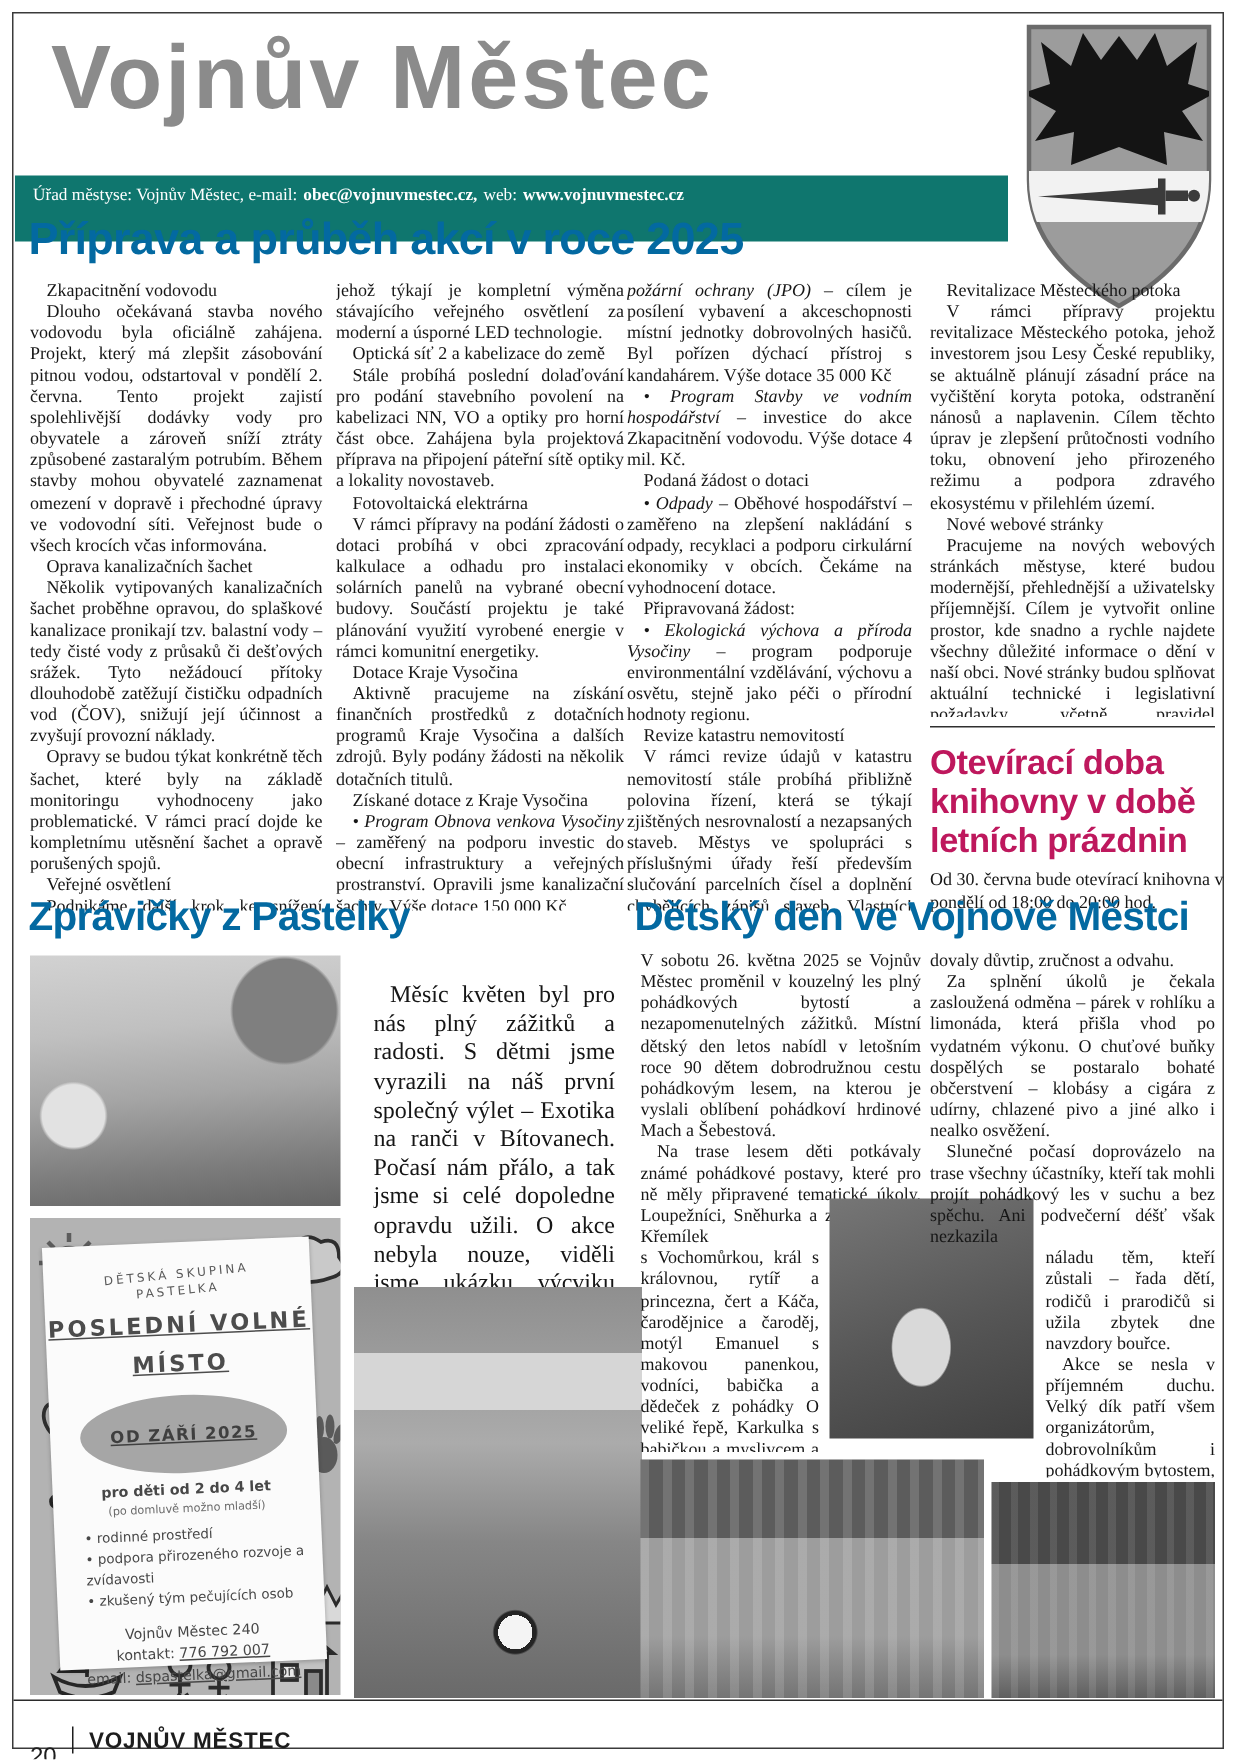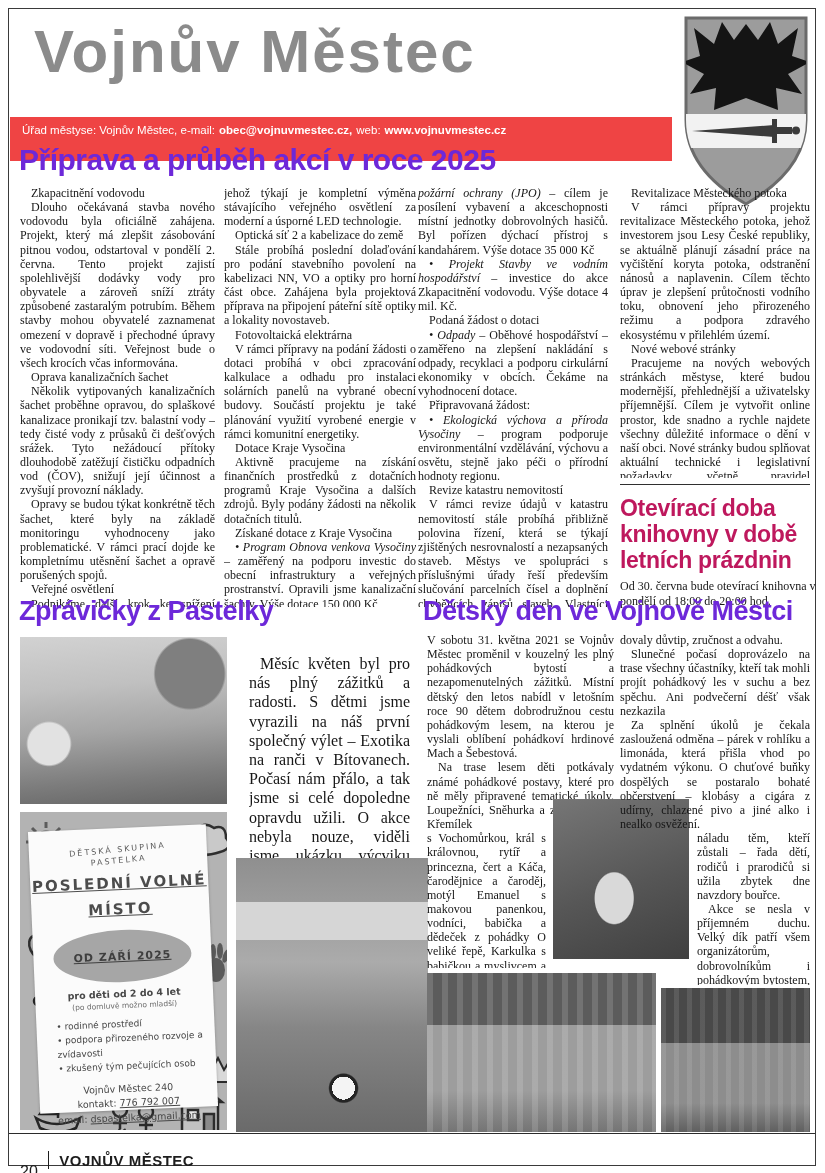--- a/index.html
+++ b/index.html
@@ -3,28 +3,28 @@
 <meta charset="utf-8">
 <style>
   html,body{margin:0;padding:0;background:#ffffff;}
   #page{position:relative;width:825px;height:1173px;background:#fff;overflow:hidden;
         font-family:"Liberation Serif",serif;color:#161616;}
   .abs{position:absolute;}
   #frame{left:8px;top:8px;width:806px;height:1156px;border:1.5px solid #3a3a3a;}
   
   #masthead{left:34px;top:22px;font-family:"Liberation Sans",sans-serif;font-weight:700;
             font-size:60px;letter-spacing:2px;color:#8b8b8b;line-height:1;margin:0;}
-  #infobar{left:10px;top:117px;width:662px;height:44px;background:#ef4444;color:#fff;
-           font-family:Liberation Sans, sans-serif;font-size:11.5px;line-height:26px;
+  #infobar{left:10px;top:117px;width:662px;height:44px;background:#0f766e;color:#fff;
+           font-family:Liberation Serif, serif;font-size:11.5px;line-height:26px;
            padding-left:12px;box-sizing:border-box;white-space:nowrap;}
   #infobar .b{font-weight:700;}
   #infobar span{margin-right:4px;}
   #crest{left:676px;top:12px;width:140px;height:198px;}
   
-  .headline{font-family:"Liberation Sans",sans-serif;font-weight:700;color:#6d28d9;
+  .headline{font-family:"Liberation Sans",sans-serif;font-weight:700;color:#0369a1;
             letter-spacing:-0.5px;margin:0;line-height:1;}
   #headline-events{left:19px;top:145px;font-size:30px;}
   #headline-pastelka{left:19px;top:598px;font-size:27px;}
   #headline-detsky{left:423px;top:598px;font-size:27px;}
   
   .col{font-size:12px;line-height:1.18;text-align:justify;overflow:hidden;}
   .para{margin:0;text-indent:11px;}
   .noind{text-indent:0;}
   .rhead{margin:0;text-indent:11px;font-weight:400;}
   .it{font-style:italic;}
@@ -149,21 +149,21 @@
     <p class="para">V rámci přípravy na podání žádosti o dotaci probíhá v obci zpracování kalkulace a odhadu pro instalaci solárních panelů na vybrané obecní budovy. Součástí projektu je také plánování využití vyrobené energie v rámci komunitní energetiky.</p>
     <p class="rhead">Dotace Kraje Vysočina</p>
     <p class="para">Aktivně pracujeme na získání finančních prostředků z dotačních programů Kraje Vysočina a dalších zdrojů. Byly podány žádosti na několik dotačních titulů.</p>
     <p class="rhead">Získané dotace z Kraje Vysočina</p>
     <p class="para"><span class="it">• Program Obnova venkova Vysočiny</span><span> – zaměřený na podporu investic do obecní infrastruktury a veřejných prostranství. Opravili jsme kanalizační šachty. Výše dotace 150 000 Kč</span></p>
 
   </div>
 
   <div class="abs col" id="ev-col3">
     <p class="para noind"><span class="it">požární ochrany (JPO)</span><span> – cílem je posílení vybavení a akceschopnosti místní jednotky dobrovolných hasičů. Byl pořízen dýchací přístroj s kandahárem. Výše dotace 35 000 Kč</span></p>
-    <p class="para"><span class="it">• Projekt Stavby ve vodním hospodářství</span><span> – investice do akce Zkapacitnění vodovodu. Výše dotace 4 mil. Kč.</span></p>
+    <p class="para"><span class="it">• Program Stavby ve vodním hospodářství</span><span> – investice do akce Zkapacitnění vodovodu. Výše dotace 4 mil. Kč.</span></p>
     <p class="rhead">Podaná žádost o dotaci</p>
     <p class="para"><span class="it">• Odpady</span><span> – Oběhové hospodářství – zaměřeno na zlepšení nakládání s odpady, recyklaci a podporu cirkulární ekonomiky v obcích. Čekáme na vyhodnocení dotace.</span></p>
     <p class="rhead">Připravovaná žádost:</p>
     <p class="para"><span class="it">• Ekologická výchova a příroda Vysočiny</span><span> – program podporuje environmentální vzdělávání, výchovu a osvětu, stejně jako péči o přírodní hodnoty regionu.</span></p>
     <p class="rhead">Revize katastru nemovitostí</p>
     <p class="para">V rámci revize údajů v katastru nemovitostí stále probíhá přibližně polovina řízení, která se týkají zjištěných nesrovnalostí a nezapsaných staveb. Městys ve spolupráci s příslušnými úřady řeší především slučování parcelních čísel a doplnění chybějících zápisů staveb. Vlastníci dotčených nemovitostí byli nebo budou postupně kontaktováni a vyzváni ke spolupráci na nápravě. V případě potřeby mohou</p>
   </div>
 
   <div class="abs col" id="ev-col4">
     <p class="rhead">Revitalizace Městeckého potoka</p>
@@ -283,31 +283,31 @@
         <div><span>email: </span><span class="f-ul">dspastelka@gmail.com</span></div>
       </div>
     </div>
   </div>
 
   <div class="abs photo" id="photo-garden"></div>
 
   <h2 class="abs headline" id="headline-detsky">Dětský den ve Vojnově Městci</h2>
 
   <div class="abs col" id="detsky-col1">
-    <p class="para noind">V sobotu 31. května 2021 se Vojnův Městec proměnil v kouzelný les plný pohádkových bytostí a nezapomenutelných zážitků. Místní dětský den letos nabídl v letošním roce 90 dětem dobrodružnou cestu pohádkovým lesem, na kterou je vyslali oblíbení pohádkoví hrdinové Mach a Šebestová.</p>
+    <p class="para noind">V sobotu 26. května 2025 se Vojnův Městec proměnil v kouzelný les plný pohádkových bytostí a nezapomenutelných zážitků. Místní dětský den letos nabídl v letošním roce 90 dětem dobrodružnou cestu pohádkovým lesem, na kterou je vyslali oblíbení pohádkoví hrdinové Mach a Šebestová.</p>
     <p class="para">Na trase lesem děti potkávaly známé pohádkové postavy, které pro ně měly připravené tematické úkoly. Loupežníci, Sněhurka a zlá královna, Křemílek</p>
     <p class="para noind narrow">s Vochomůrkou, král s královnou, rytíř a princezna, čert a Káča, čarodějnice a čaroděj, motýl Emanuel s makovou panenkou, vodníci, babička a dědeček z pohádky O veliké řepě, Karkulka s babičkou a myslivcem a indiáni – ti všichni vytvořili dvanáct kouzelných zastavení, kde děti plnily úkoly, které od nich vyža-</p>
   </div>
 
   <div class="abs photo" id="photo-characters"></div>
 
   <div class="abs col" id="detsky-col2">
     <p class="para noind">dovaly důvtip, zručnost a odvahu.</p>
+    <p class="para">Za splnění úkolů je čekala zasloužená odměna – párek v rohlíku a limonáda, která přišla vhod po vydatném výkonu. O chuťové buňky dospělých se postaralo bohaté občerstvení – klobásy a cigára z udírny, chlazené pivo a jiné alko i nealko osvěžení.</p>
     <p class="para">Slunečné počasí doprovázelo na trase všechny účastníky, kteří tak mohli projít pohádkový les v suchu a bez spěchu. Ani podvečerní déšť však nezkazila</p>
-    <p class="para">Za splnění úkolů je čekala zasloužená odměna – párek v rohlíku a limonáda, která přišla vhod po vydatném výkonu. O chuťové buňky dospělých se postaralo bohaté občerstvení – klobásy a cigára z udírny, chlazené pivo a jiné alko i nealko osvěžení.</p>
     <p class="para noind narrow">náladu těm, kteří zůstali – řada dětí, rodičů i prarodičů si užila zbytek dne navzdory bouřce.</p>
     <p class="para narrow">Akce se nesla v příjemném duchu. Velký dík patří všem organizátorům, dobrovolníkům i pohádkovým bytostem, kteří se postarali o kouzelnou atmosféru a nezapomenutelný den pro malé i velké návštěvníky.</p>
   </div>
 
   <div class="abs photo" id="photo-group-large"></div>
   <div class="abs photo" id="photo-group-right"></div>
 
   <div class="abs" id="footer-rule"></div>
   <div class="abs" id="footer">
     <span class="pg">20</span>

